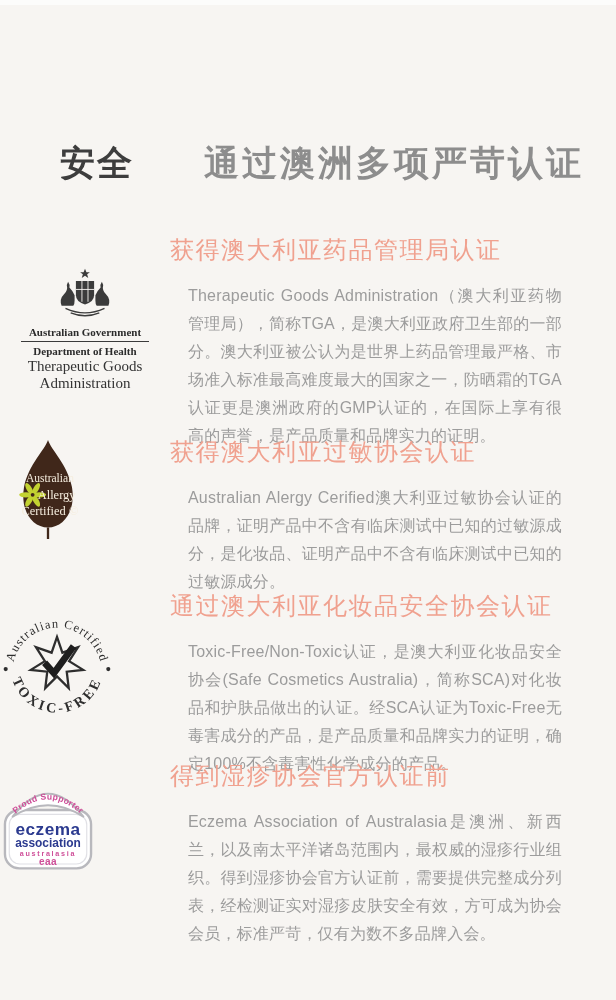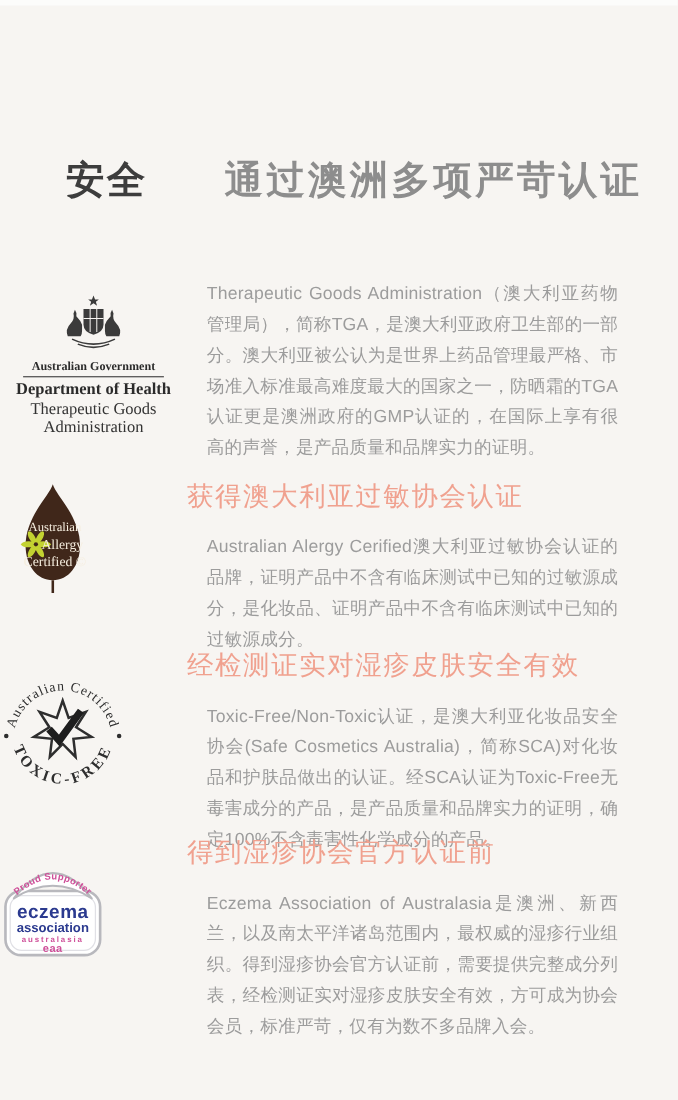--- a/index.html
+++ b/index.html
@@ -30,21 +30,21 @@
     text-align:justify;letter-spacing:0.2px;
   }
   #section-tga{top:236px;}
   #section-allergy{top:438px;}
   #section-toxicfree{top:592px;}
   #section-eczema{top:762px;}
   
   .tga-logo{margin-top:32px;text-align:center;color:#2b2b2b;}
   .tga-line1{font-family:"Liberation Serif",serif;font-weight:700;font-size:11px;margin-top:2px;}
   .tga-divider{width:128px;height:1px;background:#3b3b3b;margin:3px auto;}
-  .tga-line2{font-family:"Liberation Serif",serif;font-weight:700;font-size:15px;}
+  .tga-line2{font-family:"Liberation Serif",serif;font-weight:700;font-size:11px;}
   .tga-line3{font-family:"Liberation Serif",serif;font-weight:400;font-size:15px;margin-top:1px;color:#333;}
   .drop-logo{margin-top:-2px;}
   .toxic-logo{margin-top:18px;}
   .eczema-logo{margin-top:26px;}
 </style>
 </head>
 <body>
 
 <div class="top-strip"></div>
 
@@ -73,20 +73,21 @@
           <path d="M38,69 Q60,78 82,69"></path>
         </g>
       </svg>
       <div class="tga-line1">Australian Government</div>
       <div class="tga-divider"></div>
       <div class="tga-line2">Department of Health</div>
       <div class="tga-line3">Therapeutic Goods Administration</div>
     </div>
   </div>
   <div class="text-col">
+    <h3 class="sec-heading">获得澳大利亚药品管理局认证</h3>
     <p class="sec-body">Therapeutic Goods Administration（澳大利亚药物管理局），简称TGA，是澳大利亚政府卫生部的一部分。澳大利亚被公认为是世界上药品管理最严格、市场准入标准最高难度最大的国家之一，防晒霜的TGA认证更是澳洲政府的GMP认证的，在国际上享有很高的声誉，是产品质量和品牌实力的证明。</p>
   </div>
 </div>
 
 <div class="section" id="section-allergy">
   <div class="logo-col">
     <svg class="drop-logo" width="96" height="110" viewBox="0 0 100 112">
       <path d="M50,3 C47,13 30,28 25,52 C21,76 33,94 50,94 C67,94 79,76 75,52 C70,28 53,13 50,3 Z" fill="#40271a"></path>
       <line x1="50" y1="94" x2="50" y2="106" stroke="#40271a" stroke-width="2.4"></line>
       <g fill="#c3d231">
@@ -124,21 +125,21 @@
       <text font-family="Liberation Serif, serif" font-size="13.5" font-weight="700" letter-spacing="3" fill="#2e2e2e">
         <textPath href="#arcBottom" startOffset="50%" text-anchor="middle">TOXIC-FREE</textPath>
       </text>
       <circle cx="5.5" cy="57" r="2" fill="#2e2e2e"></circle>
       <circle cx="104.5" cy="57" r="2" fill="#2e2e2e"></circle>
       <polygon points="55,26 60.2,41.2 75.3,35.8 66.7,49.3 80.3,57.8 64.4,59.5 66.3,75.4 55,64 43.7,75.4 45.6,59.5 29.7,57.8 43.3,49.3 34.7,35.8 49.8,41.2" fill="none" stroke="#2e2e2e" stroke-width="2.2"></polygon>
       <polyline points="43,51 52,61 71,35" fill="none" stroke="#1e1e1e" stroke-width="6.5"></polyline>
     </svg>
   </div>
   <div class="text-col">
-    <h3 class="sec-heading">经检测证实对湿疹皮肤安全有效</h3>
+    <h3 class="sec-heading">通过澳大利亚化妆品安全协会认证</h3>
     <p class="sec-body">Toxic-Free/Non-Toxic认证，是澳大利亚化妆品安全协会(Safe Cosmetics Australia)，简称SCA)对化妆品和护肤品做出的认证。经SCA认证为Toxic-Free无毒害成分的产品，是产品质量和品牌实力的证明，确定100%不含毒害性化学成分的产品。</p>
   </div>
 </div>
 
 <div class="section" id="section-eczema">
   <div class="logo-col">
     <svg class="eczema-logo" width="96" height="88" viewBox="0 0 100 92">
       <defs>
         <path id="bannerArc" d="M15,28 Q50,-4 85,28"></path>
       </defs>

